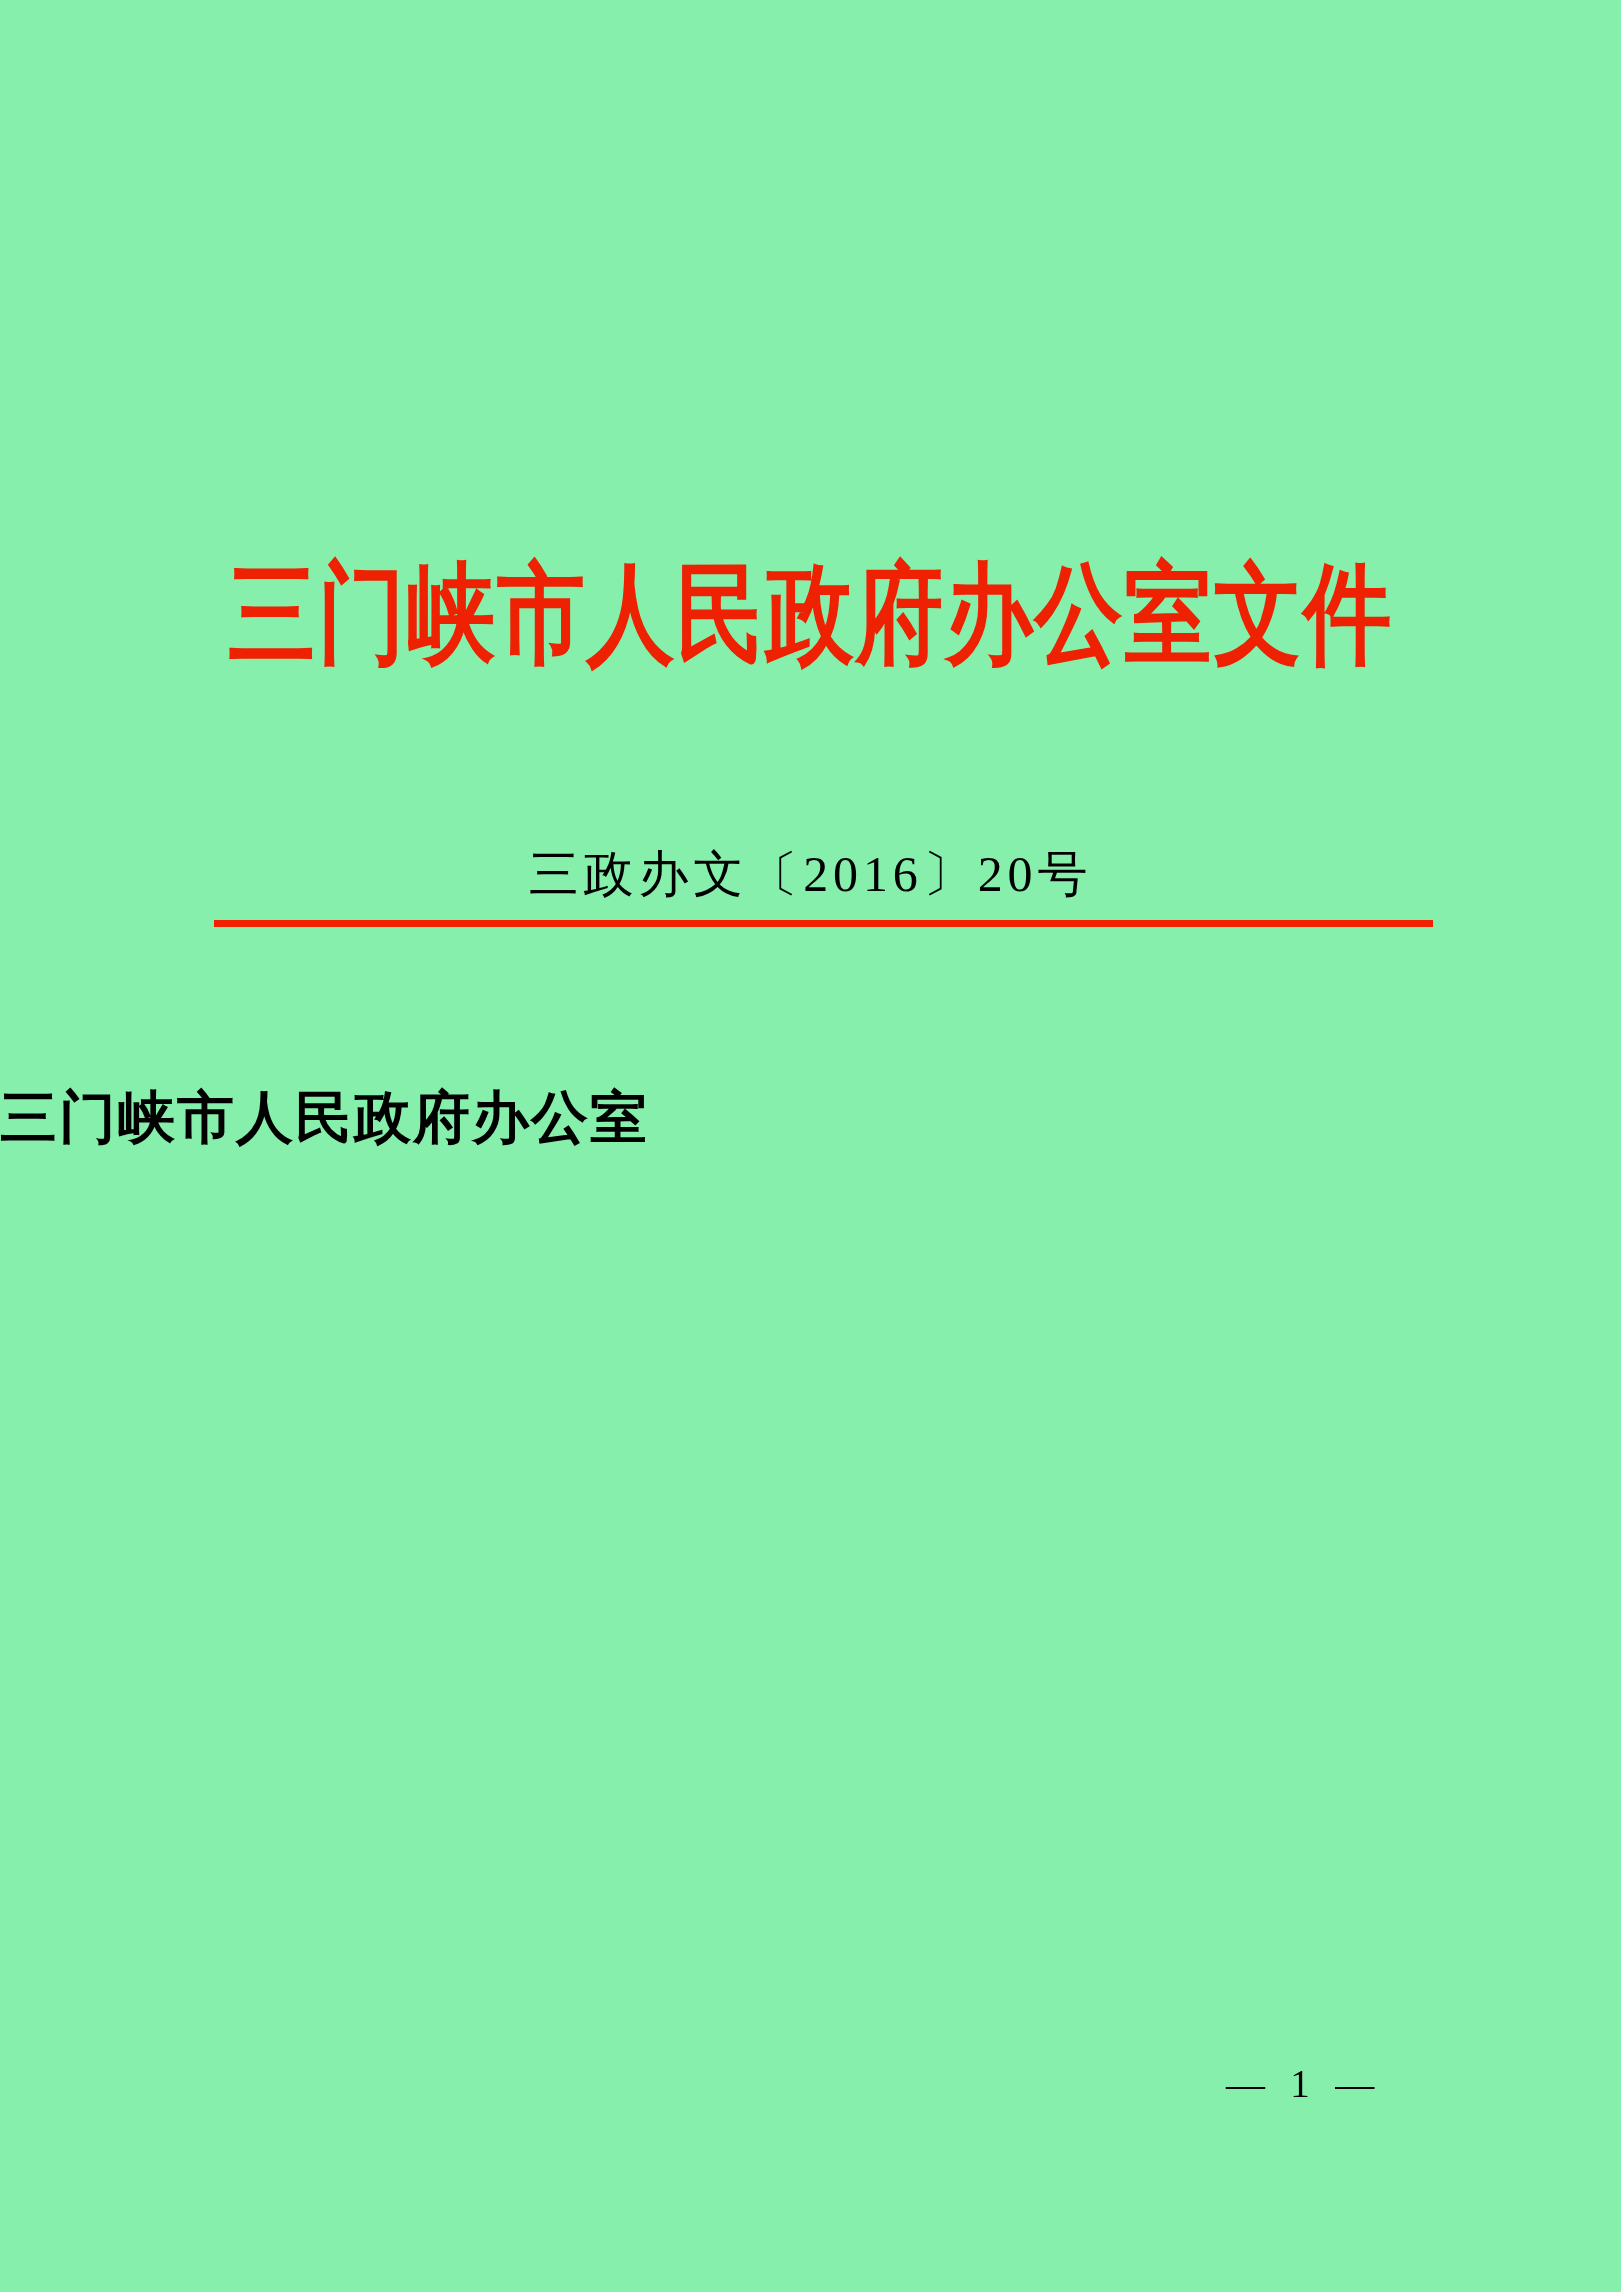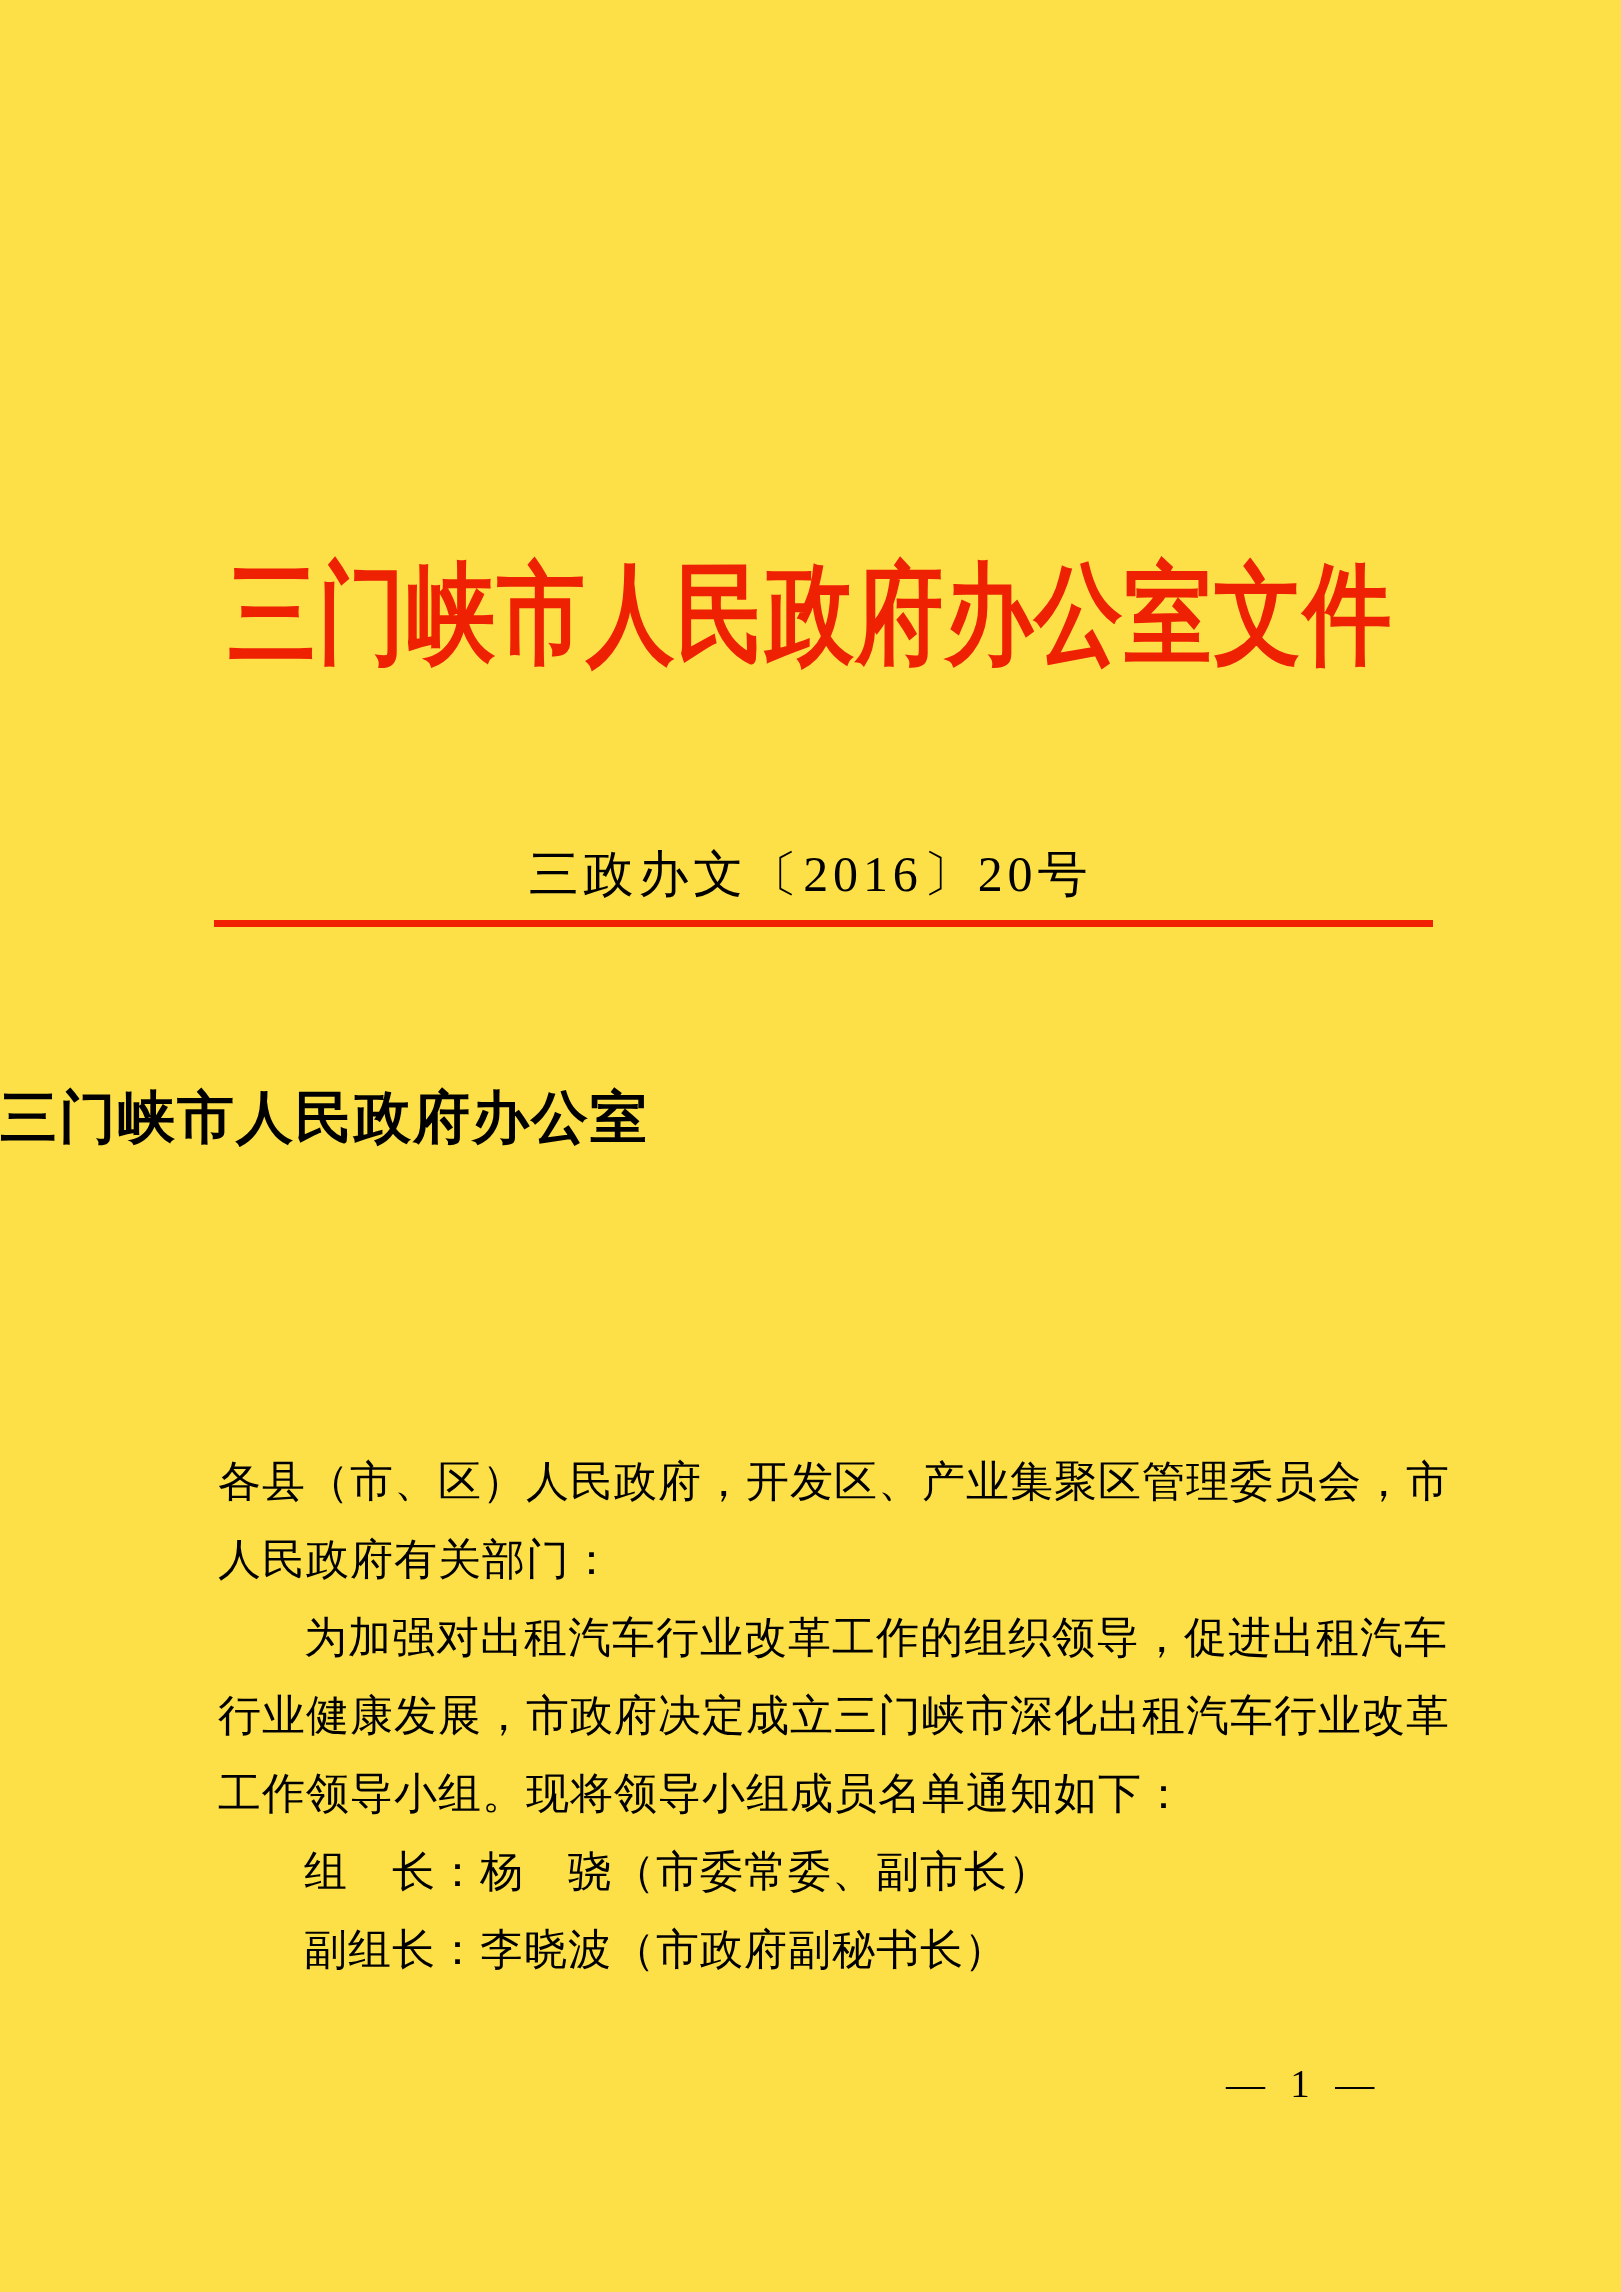--- a/index.html
+++ b/index.html
@@ -2,21 +2,21 @@
 <html><head>
 <meta charset="utf-8">
 <style>
   * { margin: 0; padding: 0; box-sizing: border-box; }
   html, body { background: #ffffff; }
   .page {
     position: relative;
     width: 1621px;
     height: 2293px;
     margin: 0 auto;
-    background: #fde047;
+    background: #86efac;
     overflow: hidden;
     font-family: "Liberation Serif", "DejaVu Serif", serif;
     color: #000000;
   }
   .red-header {
     position: absolute;
     top: 547px;
     left: 0;
     width: 100%;
     height: 137px;
@@ -87,26 +87,17 @@
   <div class="red-header" style="color: rgb(238, 33, 3);">三门峡市人民政府办公室文件</div>
 
   <div class="doc-number">三政办文〔2016〕20号</div>
 
   <div class="red-line" style="background: rgb(241, 32, 0);"></div>
 
   <div class="doc-title" style="color: rgb(0, 0, 0);">
     <div>三门峡市人民政府办公室</div>
   </div>
 
-  <div class="body-text" id="body-lines" style="color: rgb(0, 0, 0);">
-      <div class="body-line">各县（市、区）人民政府，开发区、产业集聚区管理委员会，市</div>
-      <div class="body-line">人民政府有关部门：</div>
-      <div class="body-line indent">为加强对出租汽车行业改革工作的组织领导，促进出租汽车</div>
-      <div class="body-line">行业健康发展，市政府决定成立三门峡市深化出租汽车行业改革</div>
-      <div class="body-line">工作领导小组。现将领导小组成员名单通知如下：</div>
-      <div class="body-line indent">组　长：杨　骁（市委常委、副市长）</div>
-      <div class="body-line indent">副组长：李晓波（市政府副秘书长）</div>
-    </div>
 
   <div class="page-num">— 1 —</div>
 
 </div>
 
 
 </body></html>

